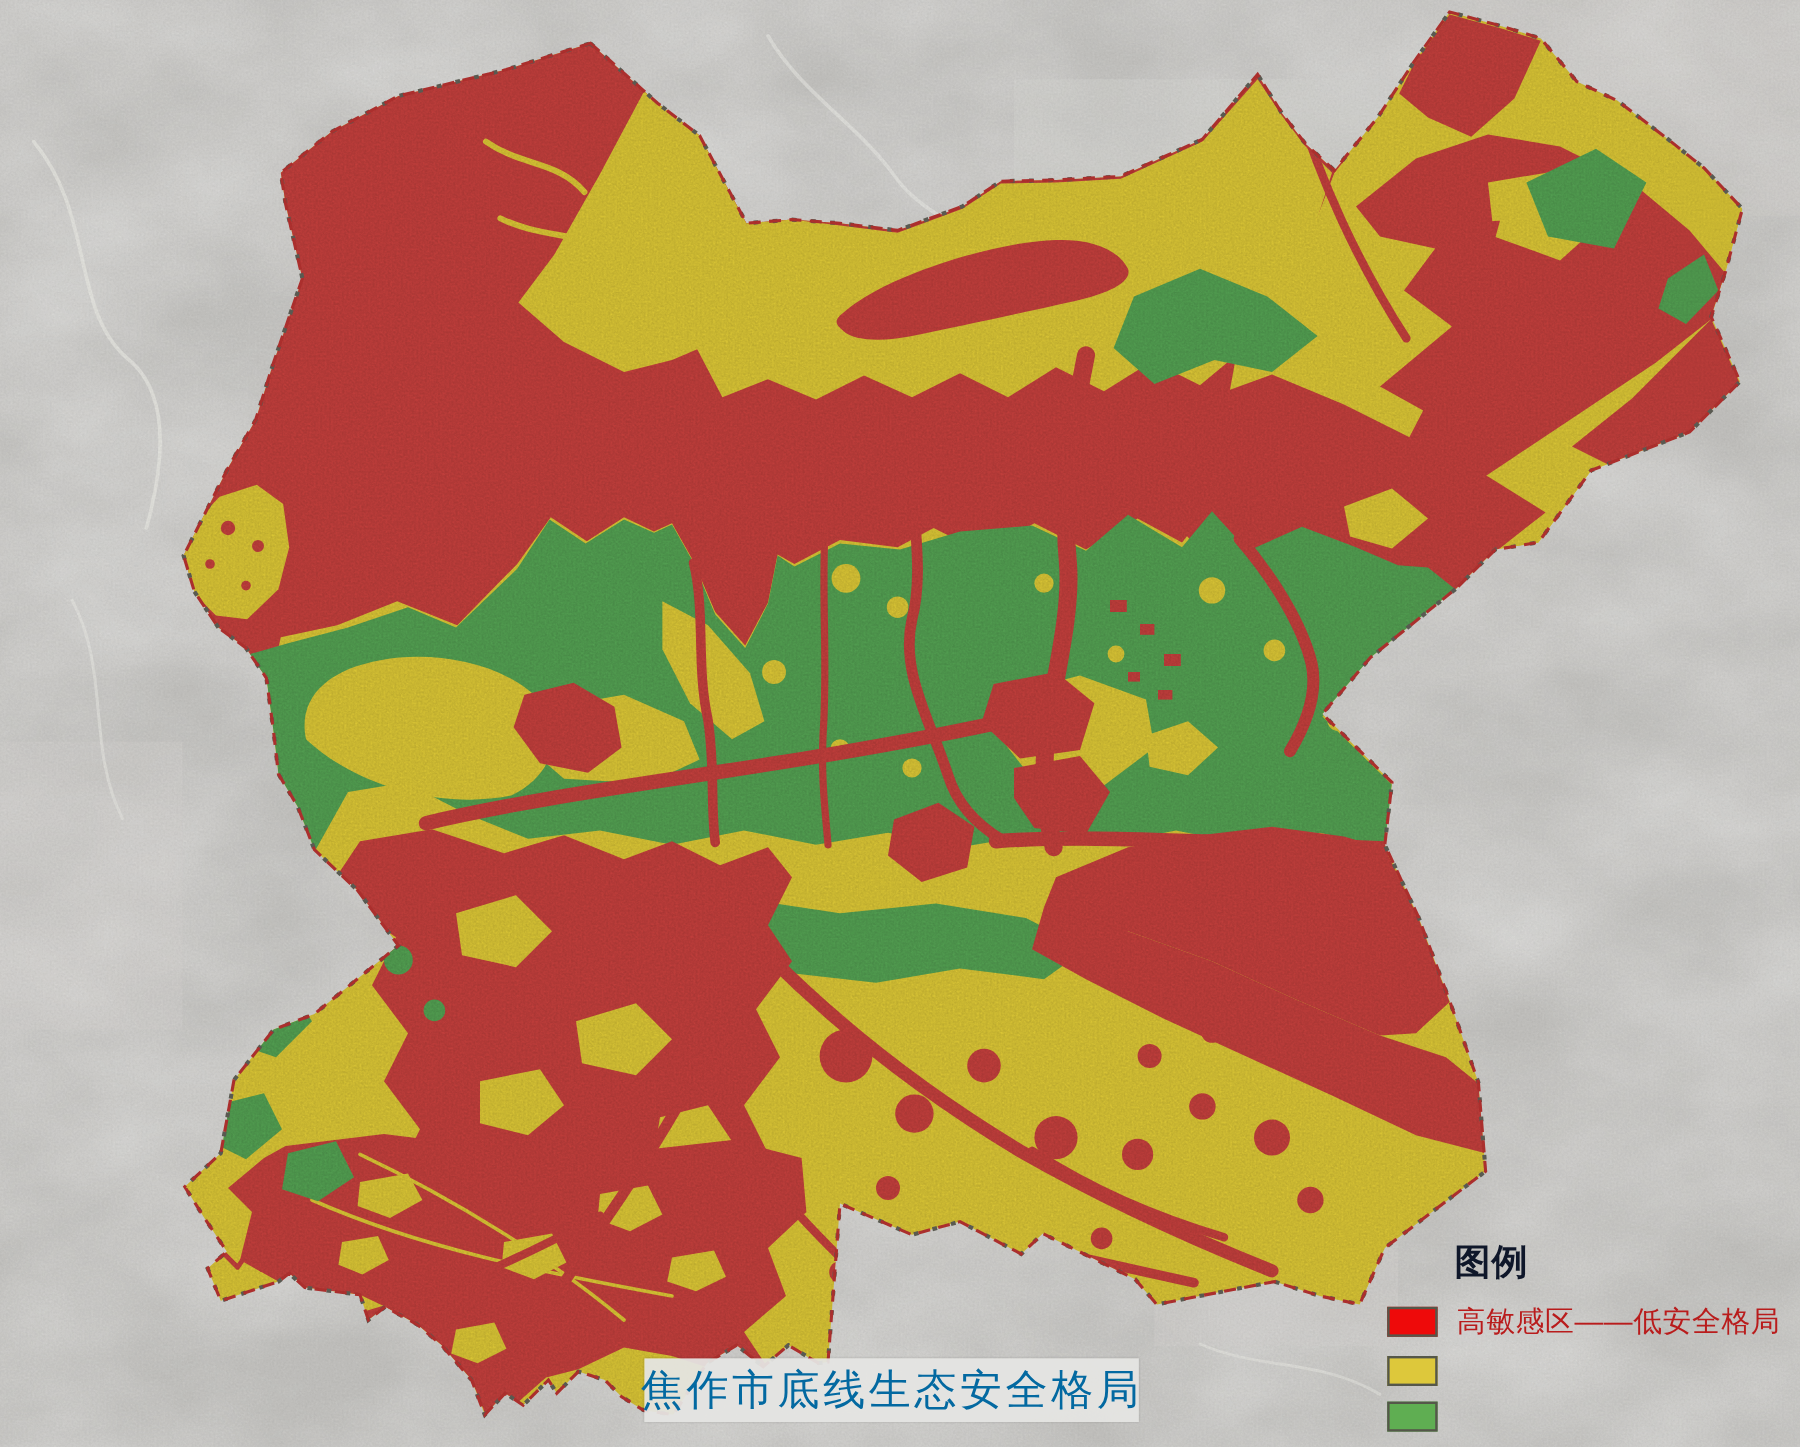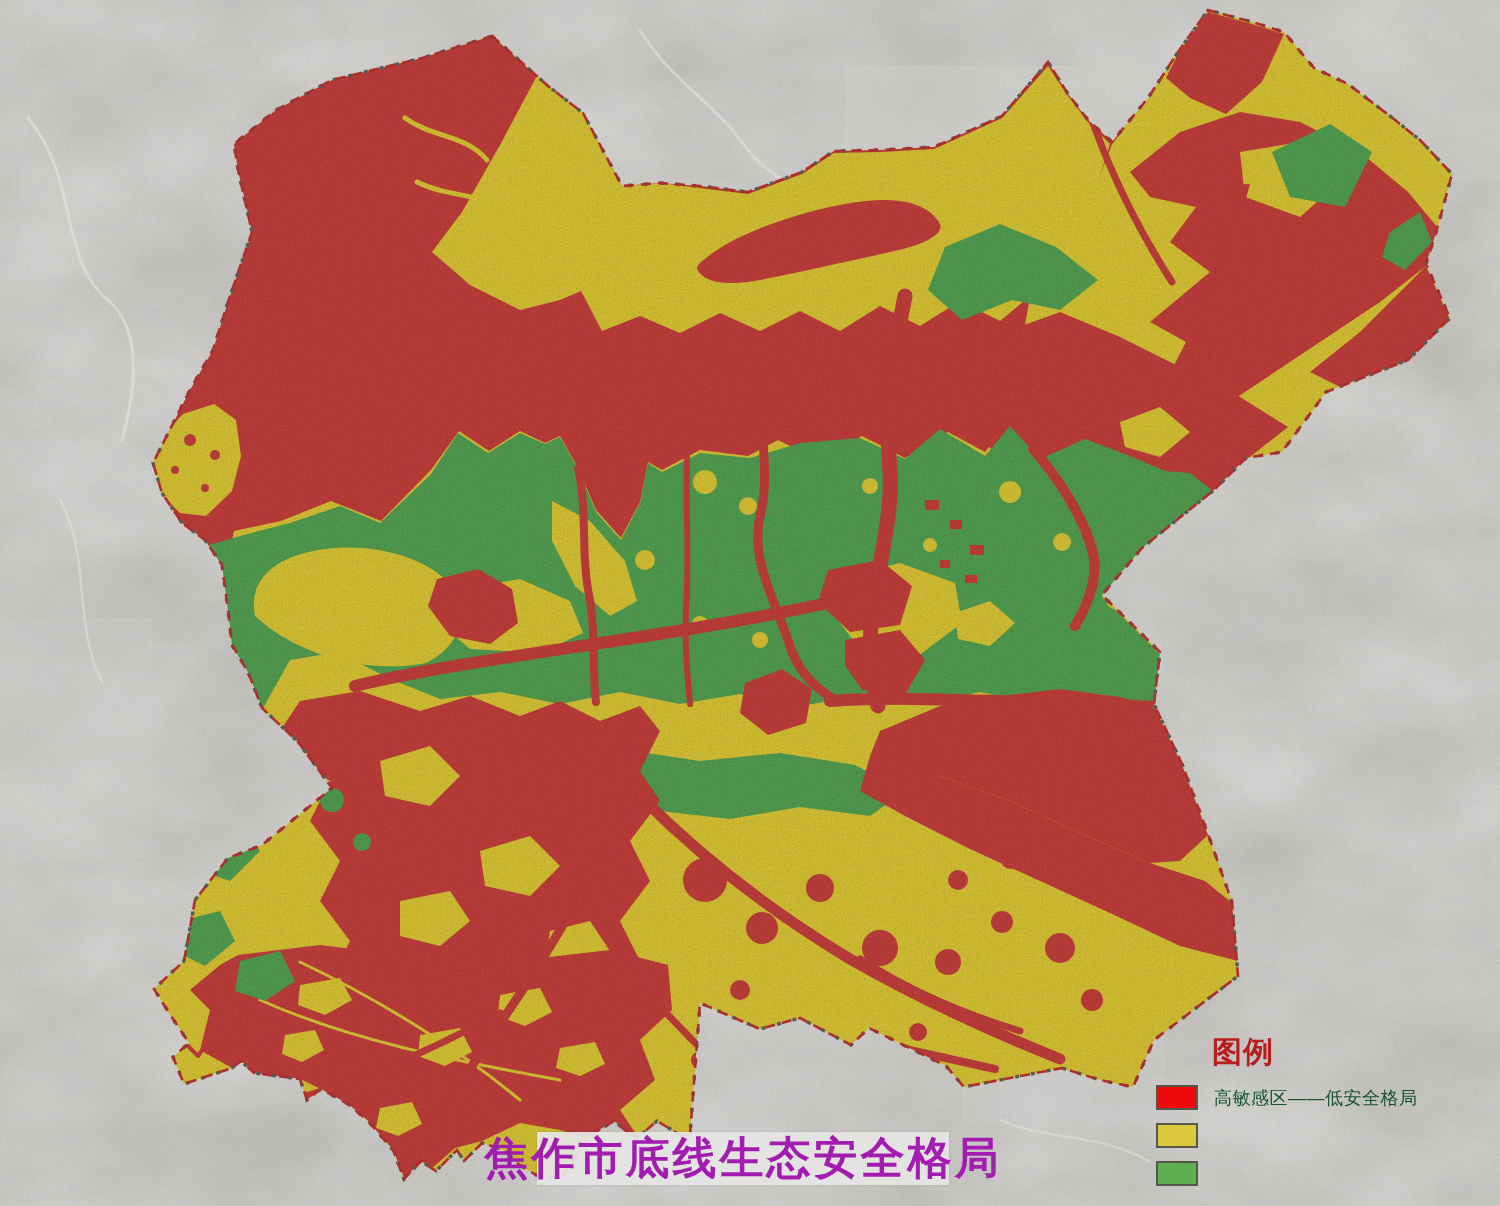--- a/index.html
+++ b/index.html
@@ -23,27 +23,27 @@
   .wr{stroke:#efefe9;fill:none;stroke-linecap:round;}
   .tile{fill:#d9d8d5;}
 
   .title-box{
     position:absolute;left:537px;top:1132px;width:412px;height:53px;
     background:rgba(228,228,226,0.94);
     display:flex;align-items:center;justify-content:center;
     box-shadow:0 0 2px rgba(0,0,0,0.15);
   }
   .title-text{
-    font-size:44px;font-weight:bold;color:#a21caf;letter-spacing:3px;white-space:nowrap;
+    font-size:35px;font-weight:normal;color:#0369a1;letter-spacing:3px;white-space:nowrap;
   }
   .legend{position:absolute;left:1156px;top:1032px;width:344px;}
-  .legend-heading{font-size:30px;font-weight:bold;color:#b91c1c;margin:0 0 12px 56px;letter-spacing:1px;}
+  .legend-heading{font-size:30px;font-weight:bold;color:#0f172a;margin:0 0 12px 56px;letter-spacing:1px;}
   .legend-row{display:flex;align-items:center;margin-bottom:13px;}
   .legend-swatch{width:42px;height:25px;border:2px solid #55574a;box-sizing:border-box;flex:0 0 auto;}
-  .legend-label{font-size:18px;color:#14532d;margin-left:16px;white-space:nowrap;letter-spacing:0.5px;}
+  .legend-label{font-size:24px;color:#b91c1c;margin-left:16px;white-space:nowrap;letter-spacing:0.5px;}
 </style>
 </head>
 <body>
 
 <div class="canvas" style="background: rgb(200, 199, 196);">
 
 <svg width="1500" height="1206" viewBox="0 0 1500 1206">
   <defs>
     <filter id="clouds" x="0" y="0" width="100%" height="100%">
       <feTurbulence type="fractalNoise" baseFrequency="0.006 0.009" numOctaves="5" seed="7" stitchTiles="stitch"></feTurbulence>

